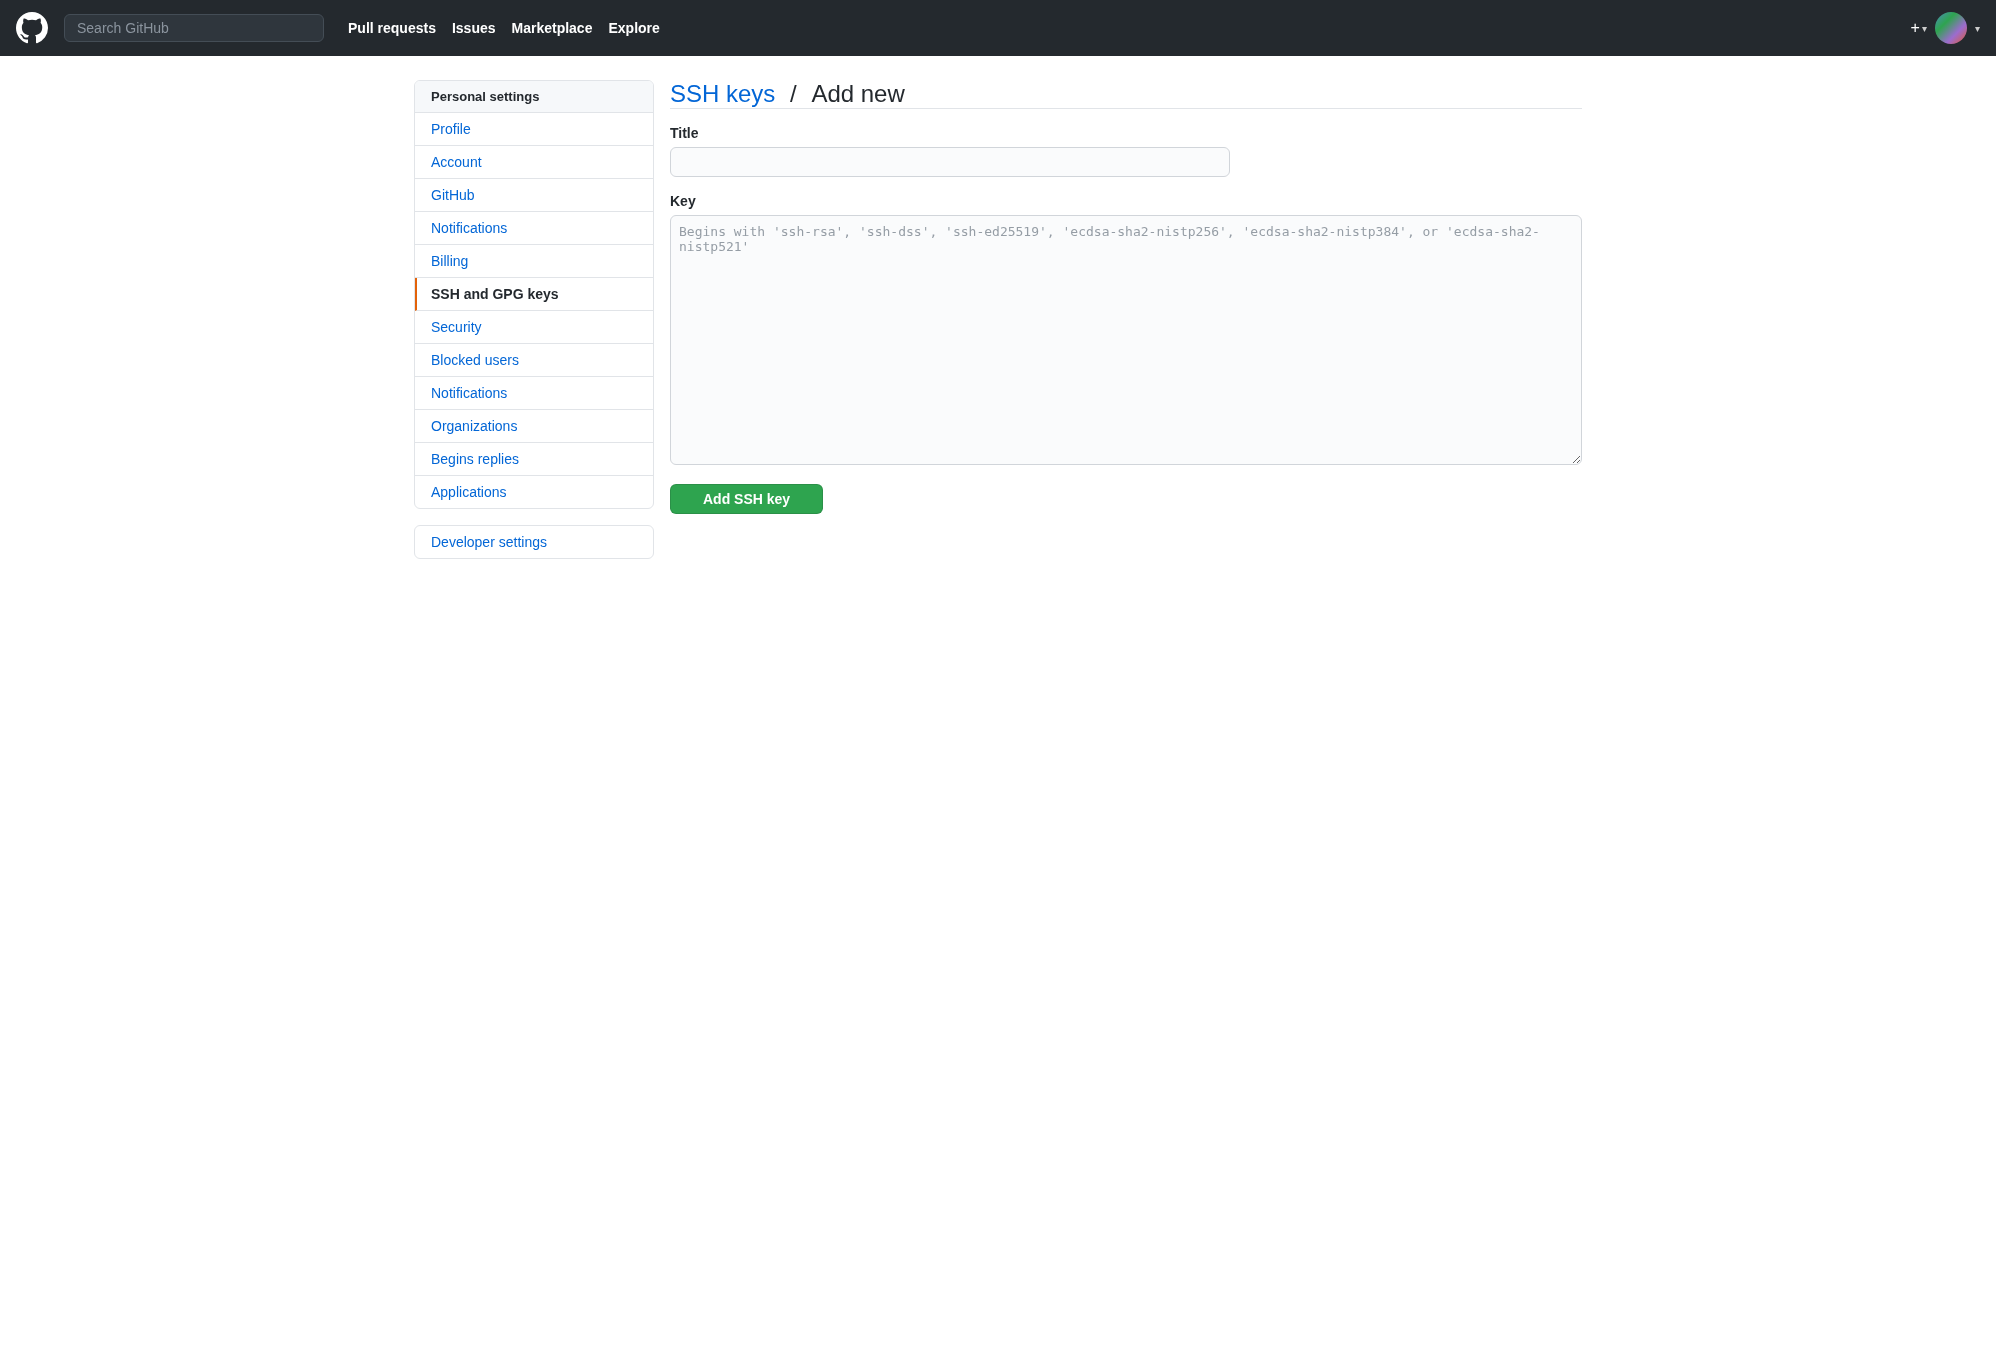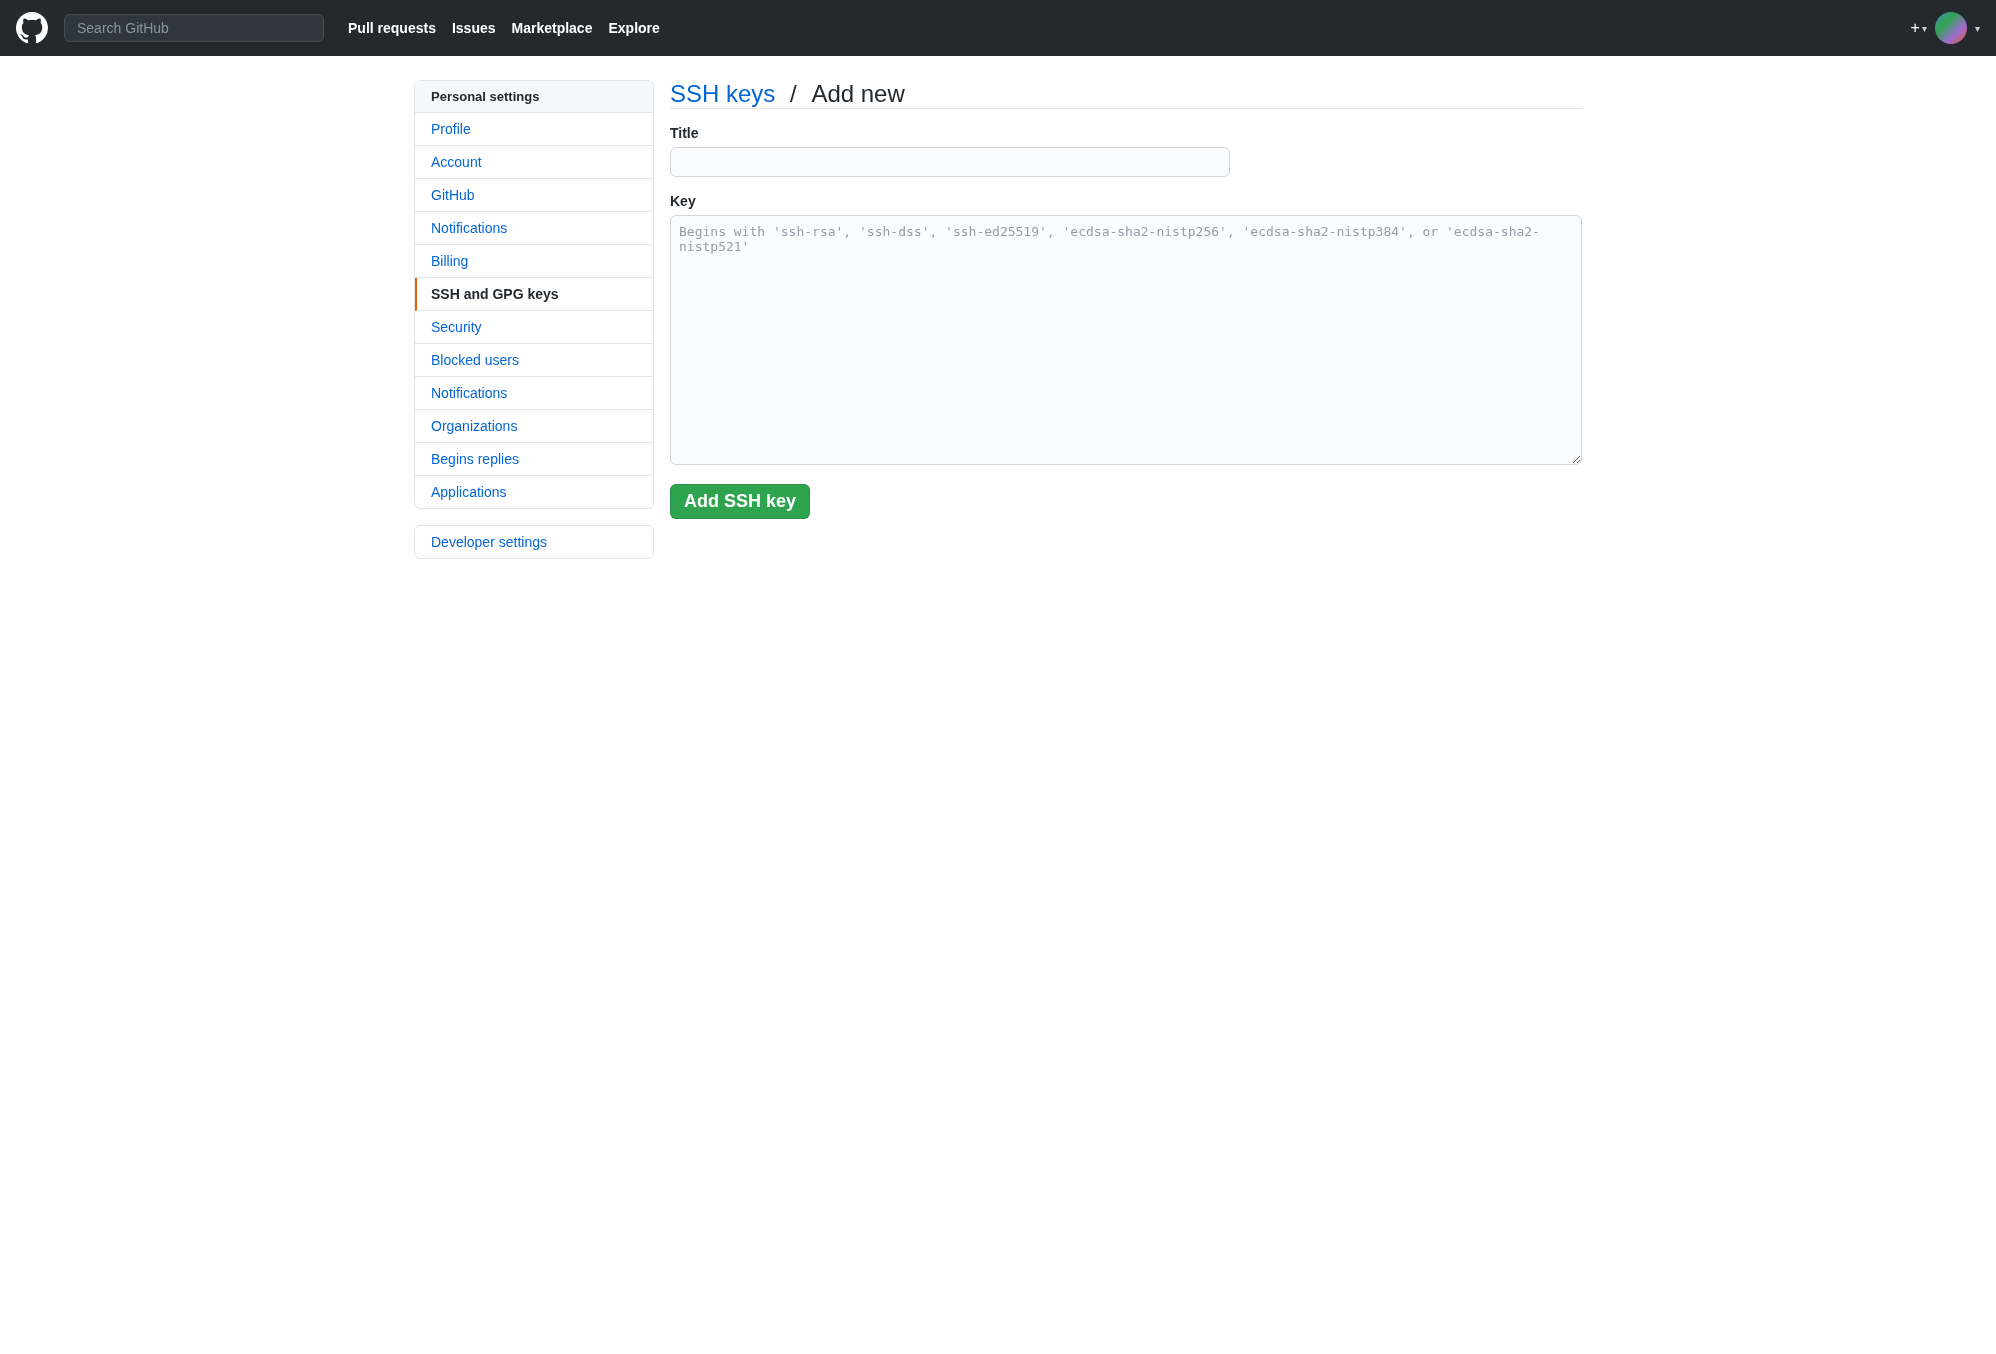--- a/index.html
+++ b/index.html
@@ -168,22 +168,22 @@
       background: #fafbfc;
       color: #24292e;
       outline: none;
     }
     .form-textarea::placeholder { color: #959da5; }
     .btn-green {
       background: #2ea44f;
       color: #fff;
       border: 1px solid rgba(27,31,35,0.15);
       border-radius: 6px;
-      padding: 6px 13px;
-      font-size: 18px;
+      padding: 6px 32px;
+      font-size: 14px;
       font-weight: 600;
       cursor: pointer;
       display: inline-block;
     }
   </style>
 </head>
 <body>
 
 <nav class="nav-bar">
   <div class="nav-logo">

